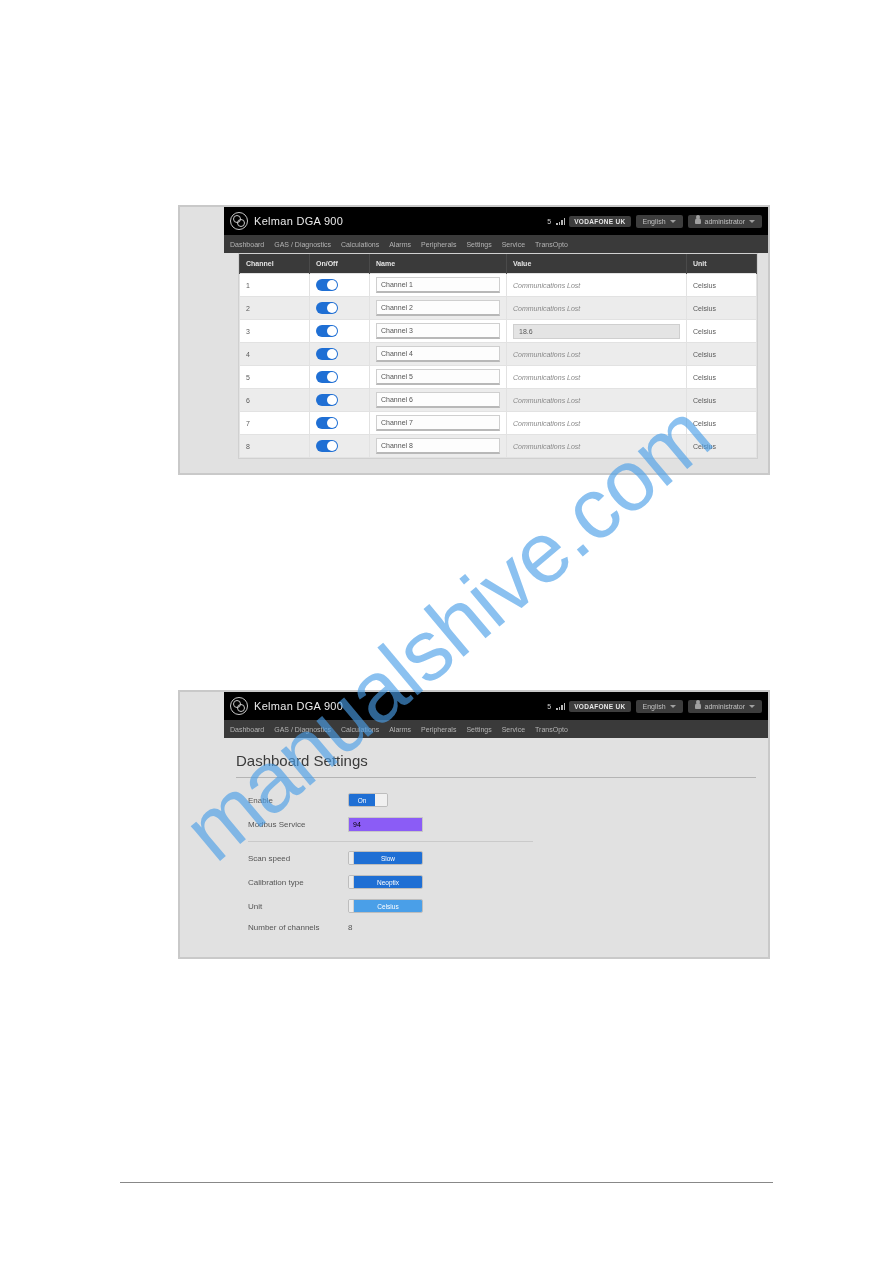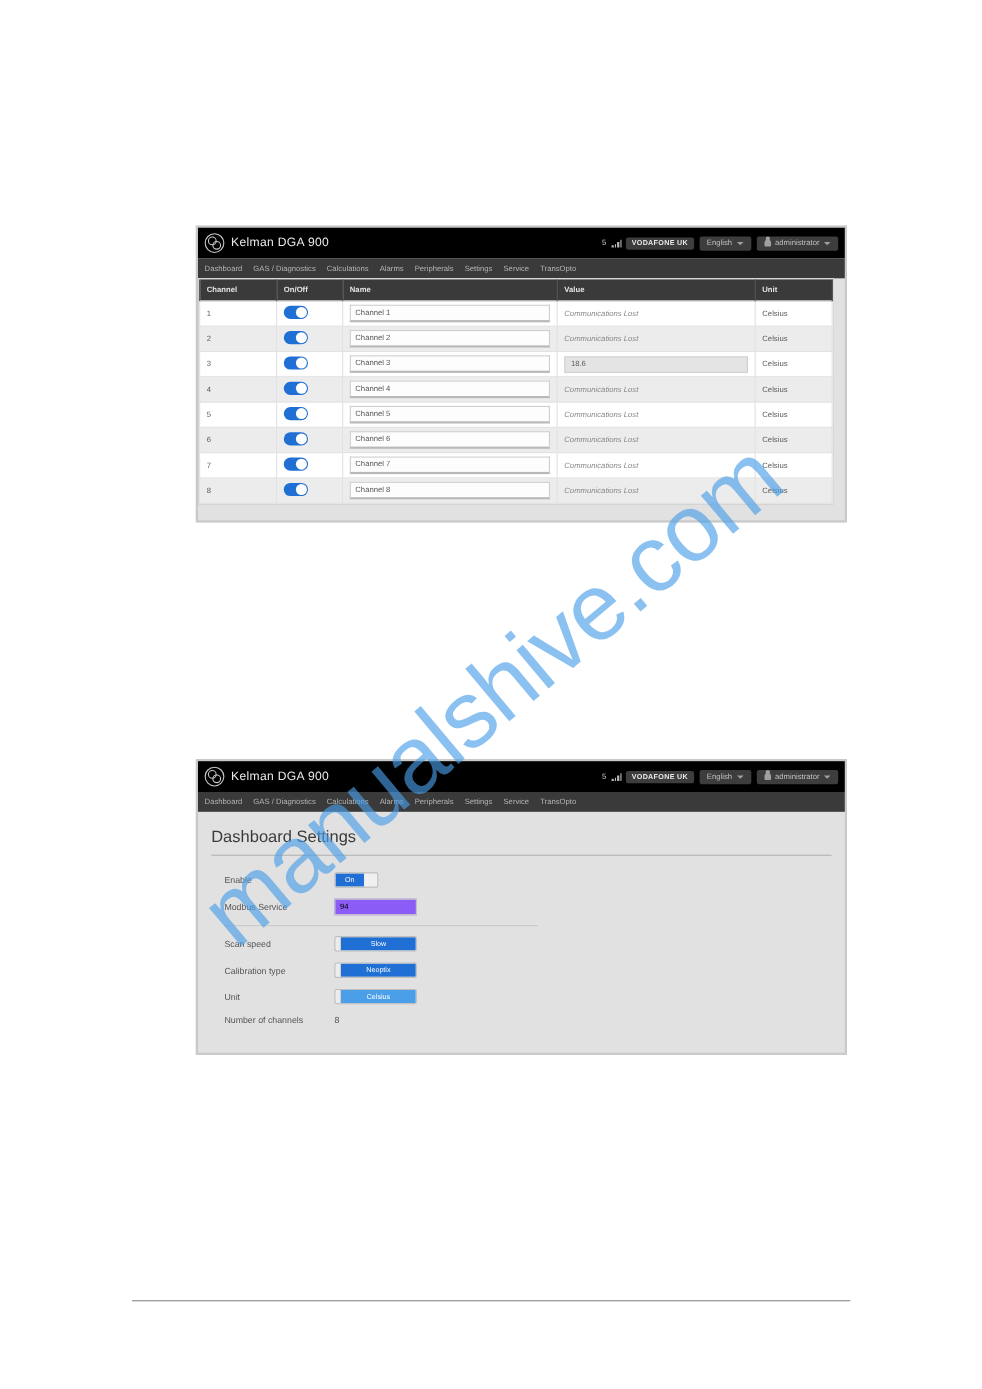--- a/index.html
+++ b/index.html
@@ -26,20 +26,21 @@
     z-index: 50;
     letter-spacing: -1px;
   }
 
   .screenshot {
     position: absolute;
     left: 178px;
     width: 592px;
     border: 2px solid #c9c9c9;
     background: #e1e1e1;
+    padding-left: 44px;
   }
   .ss1 { top: 205px; }
   .ss2 { top: 690px; }
 
   
   .hdr {
     background: #000000;
     height: 28px;
     display: flex;
     align-items: center;
@@ -141,21 +142,21 @@
     color: #3a3a3a;
     margin: 14px 12px 10px 12px;
     border-bottom: 1px solid #b4b4b4;
     padding-bottom: 8px;
   }
 
   
   .t-panel {
     background: #ffffff;
     border: 1px solid #d0d0d0;
-    margin: 0 10px 14px 0;
+    margin: 0 10px 14px 14px;
     padding: 0;
   }
   .tbl { width: 100%; border-collapse: collapse; font-size: 7px; table-layout: fixed; }
   .tbl thead th {
     background: #3a3a3a;
     color: #e4e4e4;
     text-align: left;
     font-weight: bold;
     padding: 6px 6px;
     border-right: 1px solid #4a4a4a;

